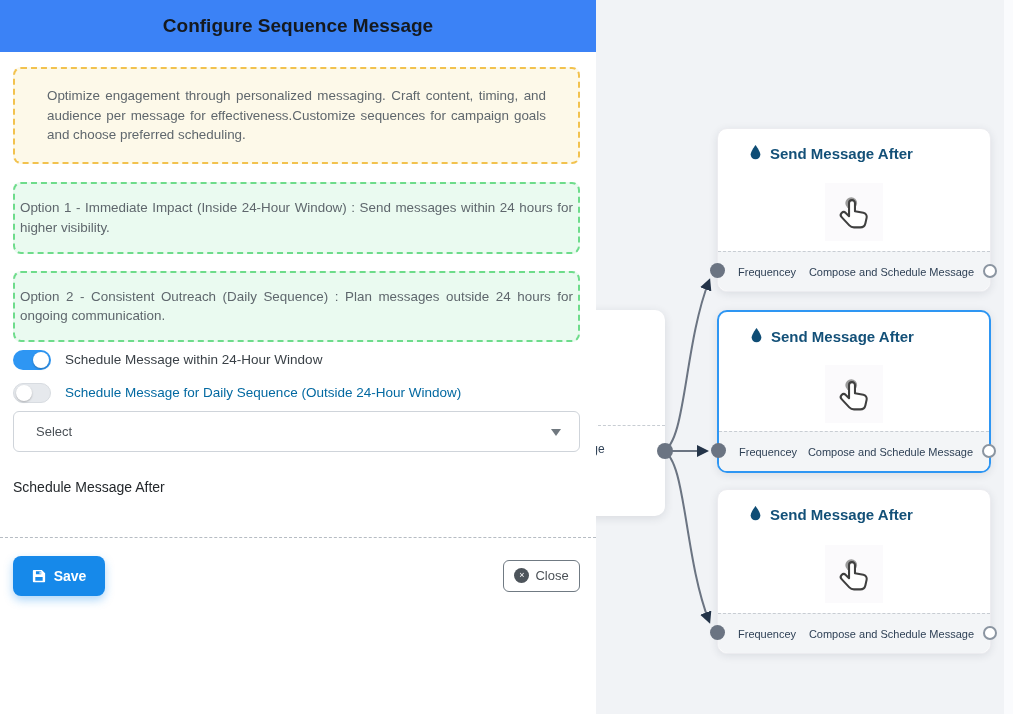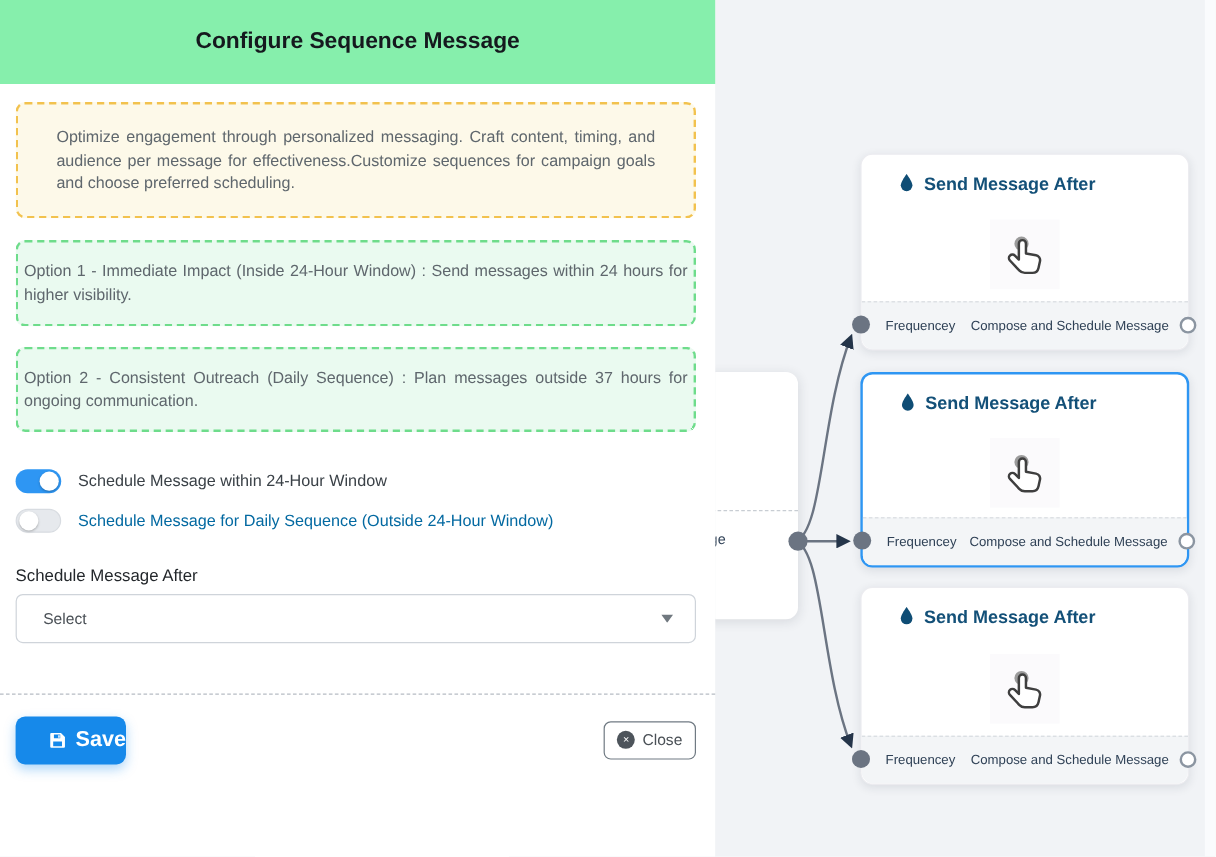--- a/index.html
+++ b/index.html
@@ -30,52 +30,52 @@
   .handle-right { right:-7px; bottom:13px; width:14px; height:14px; background:#fff; border:2px solid #8b95a1; }
 
   .source-node { position:absolute; left:-62px; top:310px; width:131px; height:206px; background:#fff;
                  border-radius:10px; box-shadow:0 2px 10px rgba(30,40,60,.12); }
   .source-divider { position:absolute; left:0; right:0; top:115px; border-top:1px dashed #c8cdd3; }
   .source-footer-label { position:absolute; left:6px; top:132px; font-size:12px; color:#2f4156; }
   .source-handle { position:absolute; right:-8px; top:133px; width:16px; height:16px; border-radius:50%; background:#6b7482; }
 
   
   #panel { position:absolute; left:0; top:0; width:596px; height:714px; background:#fff; z-index:5; }
-  #panel-header { height:70px; background:#86efac; display:flex; align-items:center; justify-content:center; }
+  #panel-header { height:52px; background:#3b82f6; display:flex; align-items:center; justify-content:center; }
   #panel-title { font-size:19px; font-weight:700; color:#15191e; }
   #panel-body { padding:0 16px 0 13px; }
 
   .note-box { border-radius:8px; text-align:justify; color:#5f676d; font-size:13.4px; line-height:1.47; }
   .note-yellow { margin-top:15px; border:2px dashed #f2c24e; background:#fdf9e9; padding:17px 32px; }
   .note-green { border:2px dashed #6edc8b; background:#eafaf0; padding:14px 5px; }
   .note-green.g1 { margin-top:18px; }
   .note-green.g2 { margin-top:17px; }
 
   .toggle-row { display:flex; align-items:center; gap:14px; }
-  .toggle-row.t1 { margin-top:31px; }
+  .toggle-row.t1 { margin-top:8px; }
   .toggle-row.t2 { margin-top:13px; }
   .switch { position:relative; width:38px; height:20px; border-radius:10px; flex:0 0 auto; cursor:pointer; }
   .switch.on { background:#2e96f3; }
   .switch.off { background:#e6e9ed; border:1px solid #d8dce1; }
   .knob { position:absolute; top:2px; width:16px; height:16px; border-radius:50%; background:#fff; box-shadow:0 1px 2px rgba(0,0,0,.25); }
   .switch.on .knob { right:2px; }
   .switch.off .knob { left:2px; top:1px; }
   .toggle-label-on { font-size:13.5px; color:#3a4147; }
   .toggle-label-off { font-size:13.5px; color:#0369a1; }
 
   #schedule-label { margin-top:27px; font-size:14px; color:#23272b; }
   #select-box { margin-top:8px; height:41px; border:1px solid #cfd4da; border-radius:6px; background:#fff;
                 display:flex; align-items:center; justify-content:space-between; padding:0 18px 0 22px; cursor:pointer; }
   #select-value { font-size:13px; color:#4a5056; }
 
   #footer-divider { margin:42px -16px 0 -13px; border-top:1px dashed #b6bcc3; }
   #buttons-row { margin-top:18px; display:flex; align-items:center; justify-content:space-between; }
   #save-btn { width:92px; height:40px; background:#1689ea; color:#fff; border:none; border-radius:8px;
-              font-family:"Liberation Sans",sans-serif; font-size:18px; font-weight:700; cursor:pointer;
-              display:flex; align-items:center; justify-content:flex-end; gap:8px;
+              font-family:"Liberation Sans",sans-serif; font-size:14px; font-weight:700; cursor:pointer;
+              display:flex; align-items:center; justify-content:center; gap:8px;
               box-shadow:0 4px 10px rgba(22,137,234,.35); }
   #close-btn { width:77px; height:32px; background:#fff; color:#4a5056; border:1px solid #707a83; border-radius:6px;
                font-family:"Liberation Sans",sans-serif; font-size:13px; cursor:pointer;
                display:flex; align-items:center; justify-content:center; gap:6px; }
   .close-circle { display:inline-flex; width:15px; height:15px; border-radius:50%; background:#4d545b; color:#fff;
                   font-size:9px; align-items:center; justify-content:center; line-height:1; }
 </style>
 </head>
 <body>
 
@@ -177,44 +177,44 @@
     </div>
   </div>
 
   <div id="panel">
     <div id="panel-header">
       <span id="panel-title">Configure Sequence Message</span>
     </div>
     <div id="panel-body">
       <div class="note-box note-yellow">Optimize engagement through personalized messaging. Craft content, timing, and audience per message for effectiveness.Customize sequences for campaign goals and choose preferred scheduling.</div>
       <div class="note-box note-green g1">Option 1 - Immediate Impact (Inside 24-Hour Window) : Send messages within 24 hours for higher visibility.</div>
-      <div class="note-box note-green g2">Option 2 - Consistent Outreach (Daily Sequence) : Plan messages outside 37 hours for ongoing communication.</div>
+      <div class="note-box note-green g2">Option 2 - Consistent Outreach (Daily Sequence) : Plan messages outside 24 hours for ongoing communication.</div>
 
       <div class="toggle-row t1">
         <span class="switch on">
             <span class="knob"></span>
           </span>
         <span class="toggle-label-on">Schedule Message within 24-Hour Window</span>
       </div>
       <div class="toggle-row t2">
         <span class="switch off">
             <span class="knob"></span>
           </span>
         <span class="toggle-label-off">Schedule Message for Daily Sequence (Outside 24-Hour Window)</span>
       </div>
 
-      <div id="schedule-label">Schedule Message After</div>
       <div id="select-box">
         <span id="select-value">Select</span>
         <span>
           <svg width="10" height="7" viewBox="0 0 10 7">
               <path d="M0 0 L10 0 L5 7 Z" fill="#70787f"></path>
             </svg>
         </span>
       </div>
+      <div id="schedule-label">Schedule Message After</div>
 
       <div id="footer-divider"></div>
 
       <div id="buttons-row">
         <button id="save-btn">
           <span style="display:inline-flex;">
             <svg width="14" height="14" viewBox="0 0 16 16" fill="#ffffff">
               <path d="M2 1 h9.2 L15 4.8 V14 a1 1 0 0 1 -1 1 H2 a1 1 0 0 1 -1-1 V2 a1 1 0 0 1 1-1 z M4.5 2.5 v3.4 h6 V2.5 z M8.6 3 h1.4 v2.4 H8.6 z M3.8 9 h8.4 v4.5 H3.8 z" fill-rule="evenodd"></path>
             </svg>
           </span>

